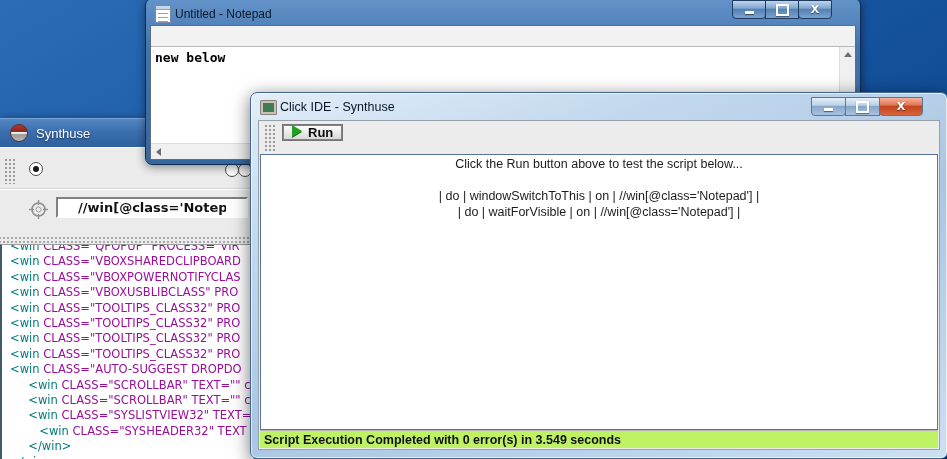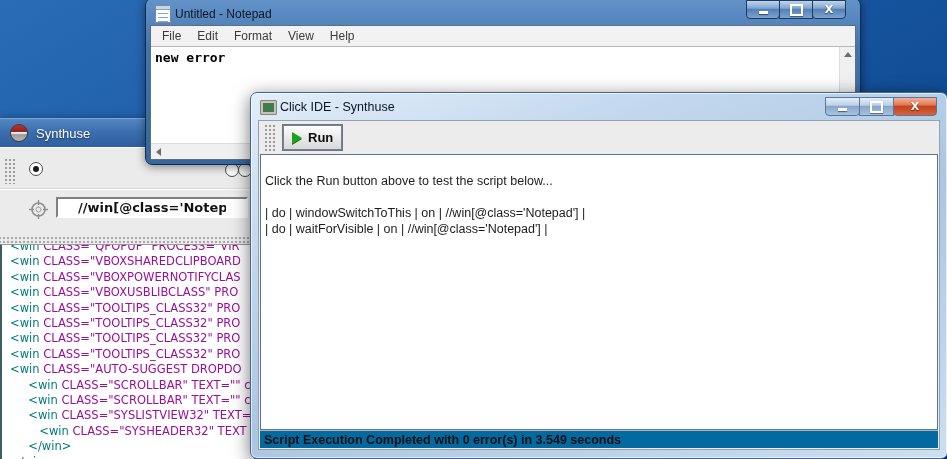--- a/index.html
+++ b/index.html
@@ -3,21 +3,21 @@
 <meta charset="utf-8">
 <style>
   html,body{margin:0;padding:0;background:#333;}
   .screen{position:relative;width:947px;height:459px;overflow:hidden;
           font-family:"Liberation Sans",sans-serif;}
   .desktop{position:absolute;inset:0;
            background:linear-gradient(150deg,#2a6cb5 0%,#1a58a4 40%,#0f4a92 70%,#0b3d7f 100%);}
 
   
   .win{position:absolute;}
-  .titlebar{position:absolute;left:0;right:2px;top:0;}
+  .titlebar{position:absolute;left:0;right:16px;top:0;}
   .win-btns{position:absolute;display:flex;}
   .wbtn{height:17px;display:flex;align-items:center;justify-content:center;
         border:1px solid #1d3b61;margin-left:-1px;
         background:linear-gradient(180deg,rgba(255,255,255,.6),rgba(190,212,238,.35) 42%,rgba(80,115,160,.45) 50%,rgba(150,185,225,.55));}
   .wbtn:first-child{border-radius:0 0 4px 4px;}
   .wbtn:last-child{border-radius:0 0 4px 4px;}
   .wbtn .g-min{width:9px;height:3px;background:#fff;box-shadow:0 1px 1px rgba(0,0,0,.5);margin-top:5px;}
   .wbtn .g-max{width:9px;height:8px;border:2px solid #fff;box-shadow:0 1px 1px rgba(0,0,0,.4);}
   .wbtn .g-close{color:#fff;font:bold 11px "DejaVu Sans",sans-serif;text-shadow:0 1px 1px rgba(0,0,0,.5);}
   .wbtn.red{background:linear-gradient(180deg,#f4b19a,#e07a55 40%,#c3441f 50%,#d8643c);border-color:#6e2310;}
@@ -82,30 +82,30 @@
   #testide .title-text{position:absolute;left:29px;top:7px;font-size:12.5px;color:#0a1422;}
   .ide-icon{position:absolute;left:9px;top:7px;width:15px;height:13px;background:#c9c2b8;border:1px solid #8a8378;border-radius:1px;}
   .ide-icon i{position:absolute;left:2px;top:2px;right:2px;bottom:2px;background:#3f7a52;}
   #testide .win-btns{top:4px;right:8px;}
   #testide .wbtn{width:33px;border-color:#5a7596;}
   #testide .wbtn.red{width:42px;}
   #testide .inner{position:absolute;left:7px;right:7px;top:27px;bottom:8px;background:#ececec;border:1px solid #96a0aa;}
   .toolbar{position:absolute;left:0;right:0;top:0;height:33px;}
   .toolbar .grip{position:absolute;left:5px;top:3px;width:11px;height:27px;}
   .tbtn-row{position:absolute;left:23px;top:3px;display:flex;gap:4px;}
-  .tbtn{height:27px;box-sizing:border-box;display:flex;align-items:center;gap:6px;padding:0 9px;
+  .tbtn{height:17px;box-sizing:border-box;display:flex;align-items:flex-start;gap:6px;padding:0 9px;
         background:linear-gradient(180deg,#ffffff,#ececec 45%,#d7d7d7 100%);
         border:1px solid #757575;font-weight:bold;font-size:13px;color:#0d0d0d;cursor:default;}
   .tbtn.focused{box-shadow:inset 0 0 0 1px #6d84a8;}
   .run-tri{width:0;height:0;border-top:6px solid transparent;border-bottom:6px solid transparent;border-left:10px solid #1ea21e;
            filter:drop-shadow(0 1px 0 #0c6a0c);}
   .script-area{position:absolute;left:1px;right:1px;top:33px;bottom:19px;background:#fff;
-               border:1px solid #54749c;padding:18px 4px;overflow:hidden;}
+               border:1px solid #54749c;padding:1px 4px;overflow:hidden;text-align:center;}
   .script-line{font-size:12.5px;line-height:16px;color:#1c1c1c;min-height:16px;white-space:pre;}
-  .statusbar{position:absolute;left:1px;right:1px;bottom:1px;height:17px;background:#0369a1;
+  .statusbar{position:absolute;left:1px;right:1px;bottom:1px;height:17px;background:#bef264;
              border-top:1px solid #b5b5b5;display:flex;align-items:center;margin-top:42px;}
   .status-text{font-weight:bold;font-size:12.5px;color:#111;padding-left:4px;}
 </style>
 </head>
 <body>
 
 <div class="screen">
   <div class="desktop"></div>
 
   <div class="win" id="synthuse">
@@ -171,29 +171,22 @@
           </div>
         <div class="wbtn">
             <div class="g-max"></div>
           </div>
         <div class="wbtn">
             <span class="g-close">X</span>
           </div>
       </div>
     </div>
     <div class="client">
-      <div class="menubar">
-          <span class="menu-item">File</span>
-          <span class="menu-item">Edit</span>
-          <span class="menu-item">Format</span>
-          <span class="menu-item">View</span>
-          <span class="menu-item">Help</span>
-        </div>
       <div class="textwrap">
-        <div class="doc-text">new error</div>
+        <div class="doc-text">new below</div>
         <div class="vscroll">
           <div class="arrow-box">
               <div class="tri-up"></div>
             </div>
         </div>
         <div class="hscroll">
           <div class="arrow-box">
               <div class="tri-left"></div>
             </div>
         </div>

